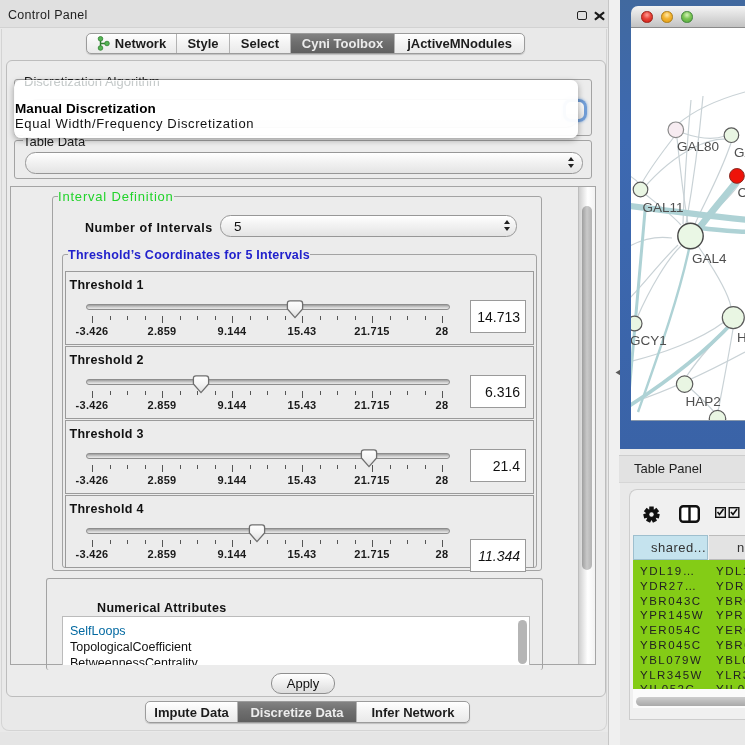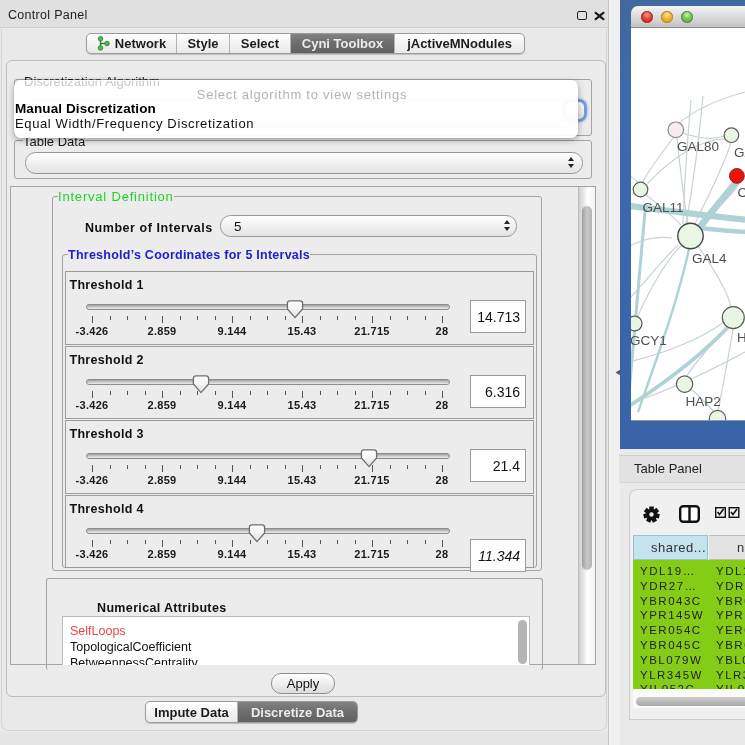--- a/index.html
+++ b/index.html
@@ -65,21 +65,20 @@
 <div class="abs" style="left:563px;top:99px;width:24px;height:23px;border:3px solid rgba(95,145,210,0.88);border-radius:8px;background:linear-gradient(#fff,#e2e2e2);box-shadow:0 0 3px rgba(85,145,215,0.7);"></div>
 <div class="group" style="left:14px;top:140px;width:578px;height:39px;"></div>
 <div class="gtitle" style="left:23px;top:134px;"><span style="background:#ececec;">Table Data</span></div>
 <div class="combo" style="left:25px;top:152px;width:558px;height:22px;">
 <div class="arrows" style="top:4px;">
         <div class="tri-up"></div>
         <div class="tri-dn"></div>
       </div>
 </div>
 <div class="abs" style="left:14px;top:80px;width:564px;height:58px;background:rgba(255,255,255,0.955);border-radius:7px;box-shadow:0 2px 6px rgba(0,0,0,0.35);z-index:50;"></div>
-<div class="abs" style="left:20px;top:87px;width:564px;text-align:center;font-size:13px;letter-spacing:0.75px;color:#b3b3b3;z-index:51;">Select algorithm to view settings</div>
 <div class="abs" style="left:15px;top:100.5px;font-size:13.5px;letter-spacing:0.1px;font-weight:700;color:#000;z-index:51;">Manual Discretization</div>
 <div class="abs" style="left:15px;top:116px;font-size:13px;letter-spacing:0.62px;color:#111;z-index:51;">Equal Width/Frequency Discretization</div>
 <div class="abs" style="left:10px;top:186px;width:586px;height:479px;border:1px solid #a5a5a5;background:#ececec;overflow:hidden;"></div>
 <div class="abs" style="left:578px;top:187px;width:17px;height:477px;background:linear-gradient(90deg,#cfcfcf,#ffffff 55%,#f2f2f2);border-left:1px solid #bdbdbd;"></div>
 <div class="abs" style="left:581.5px;top:206px;width:10px;height:364px;border-radius:5px;background:linear-gradient(90deg,#9f9f9f,#c9c9c9 50%,#b3b3b3);"></div>
 <div class="group" style="left:52px;top:196px;width:490px;height:375px;"></div>
 <div class="gtitle" style="left:58px;top:189px;color:#21d32a;letter-spacing:0.8px;"><span style="background:#ececec;">Interval Definition</span></div>
 <div class="abs" style="left:85px;top:221px;font-size:12.5px;letter-spacing:0.55px;font-weight:700;color:#111;">Number of Intervals</div>
 <div class="combo" style="left:219.5px;top:215px;width:297.5px;height:22px;">
 <div class="ctext" style="left:13.5px;top:2.5px;font-size:13.5px;">5</div>
@@ -250,29 +249,30 @@
           <stop offset="0.5" stop-color="#f3f3f3"></stop>
           <stop offset="1" stop-color="#dedede"></stop>
         </linearGradient>
       </defs>
 <path d="M4 0.8 h10 q2.6 0 2.6 2.6 v5.6 l-7.6 8.6 l-7.6 -8.6 v-5.6 q0 -2.6 2.6 -2.6 z" fill="url(#tg4)" stroke="#6e6e6e" stroke-width="1.3"></path>
     </svg>
 <div class="vbox" style="top:539px;font-style:italic;">11.344</div>
 <div class="group" style="left:46px;top:578px;width:497px;height:92px;border-bottom:none;"></div>
 <div class="abs" style="left:54px;top:600.5px;font-size:12.5px;letter-spacing:0.35px;font-weight:700;color:#111;padding-left:43px;">Numerical Attributes</div>
 <div class="abs" style="left:62px;top:616px;width:468px;height:49px;background:#fff;border:1px solid #bbb;border-bottom:none;overflow:hidden;">
-<div style="position:absolute;left:7px;top:6.5px;font-size:12.5px;color:#ef4444;">SelfLoops</div>
+<div style="position:absolute;left:7px;top:6.5px;font-size:12.5px;color:#0369a1;">SelfLoops</div>
 <div style="position:absolute;left:7px;top:22.5px;font-size:12.5px;color:#111;">TopologicalCoefficient</div>
 <div style="position:absolute;left:7px;top:38.5px;font-size:12.5px;color:#111;">BetweennessCentrality</div>
 <div style="position:absolute;left:455px;top:3px;width:9px;height:44px;border-radius:4.5px;background:#b5b5b5;"></div>
 </div>
 <div class="abs" style="left:271px;top:673px;width:64px;height:21px;border:1px solid #8f8f8f;border-radius:10px;background:linear-gradient(#ffffff,#f0f0f0 45%,#dcdcdc);text-align:center;line-height:19px;font-size:13px;color:#111;">Apply</div>
 <div class="seg" style="left:145px;top:701px;height:22px;">
 <div style="width:92px;">Impute Data</div>
 <div class="on" style="width:119px;">Discretize Data</div>
+<div style="width:112px;">Infer Network</div>
 </div>
 <div class="abs" style="left:0.5px;top:29px;width:606px;height:702px;border:1px solid #d4d4d4;border-top:none;border-radius:0 0 8px 8px;"></div>
 <div class="abs" style="left:0;top:731.5px;width:613px;height:13.5px;background:#e5e5e5;"></div>
 <div class="abs" style="left:607.5px;top:0;width:1px;height:745px;background:#c6c6c6;"></div>
 <div class="abs" style="left:608.5px;top:0;width:11.5px;height:745px;background:#f0f0f0;"></div>
 <svg class="abs" style="left:614.5px;top:368.5px;" width="6" height="7" viewBox="0 0 6 7">
       <path d="M5.5 0.5 L5.5 6.5 L0.5 3.5 Z" fill="#5a5a5a"></path>
     </svg>
 <div class="abs" style="left:620px;top:0;width:125px;height:449px;background:linear-gradient(180deg,#41699f,#3d69b1 30%,#3a63a7);"></div>
 <div class="abs" style="left:631px;top:6px;width:114px;height:22px;border-radius:7px 0 0 0;background:linear-gradient(#f4f4f4,#d9d9d9 55%,#c3c3c3);border-bottom:1px solid #8a8a8a;"></div>

